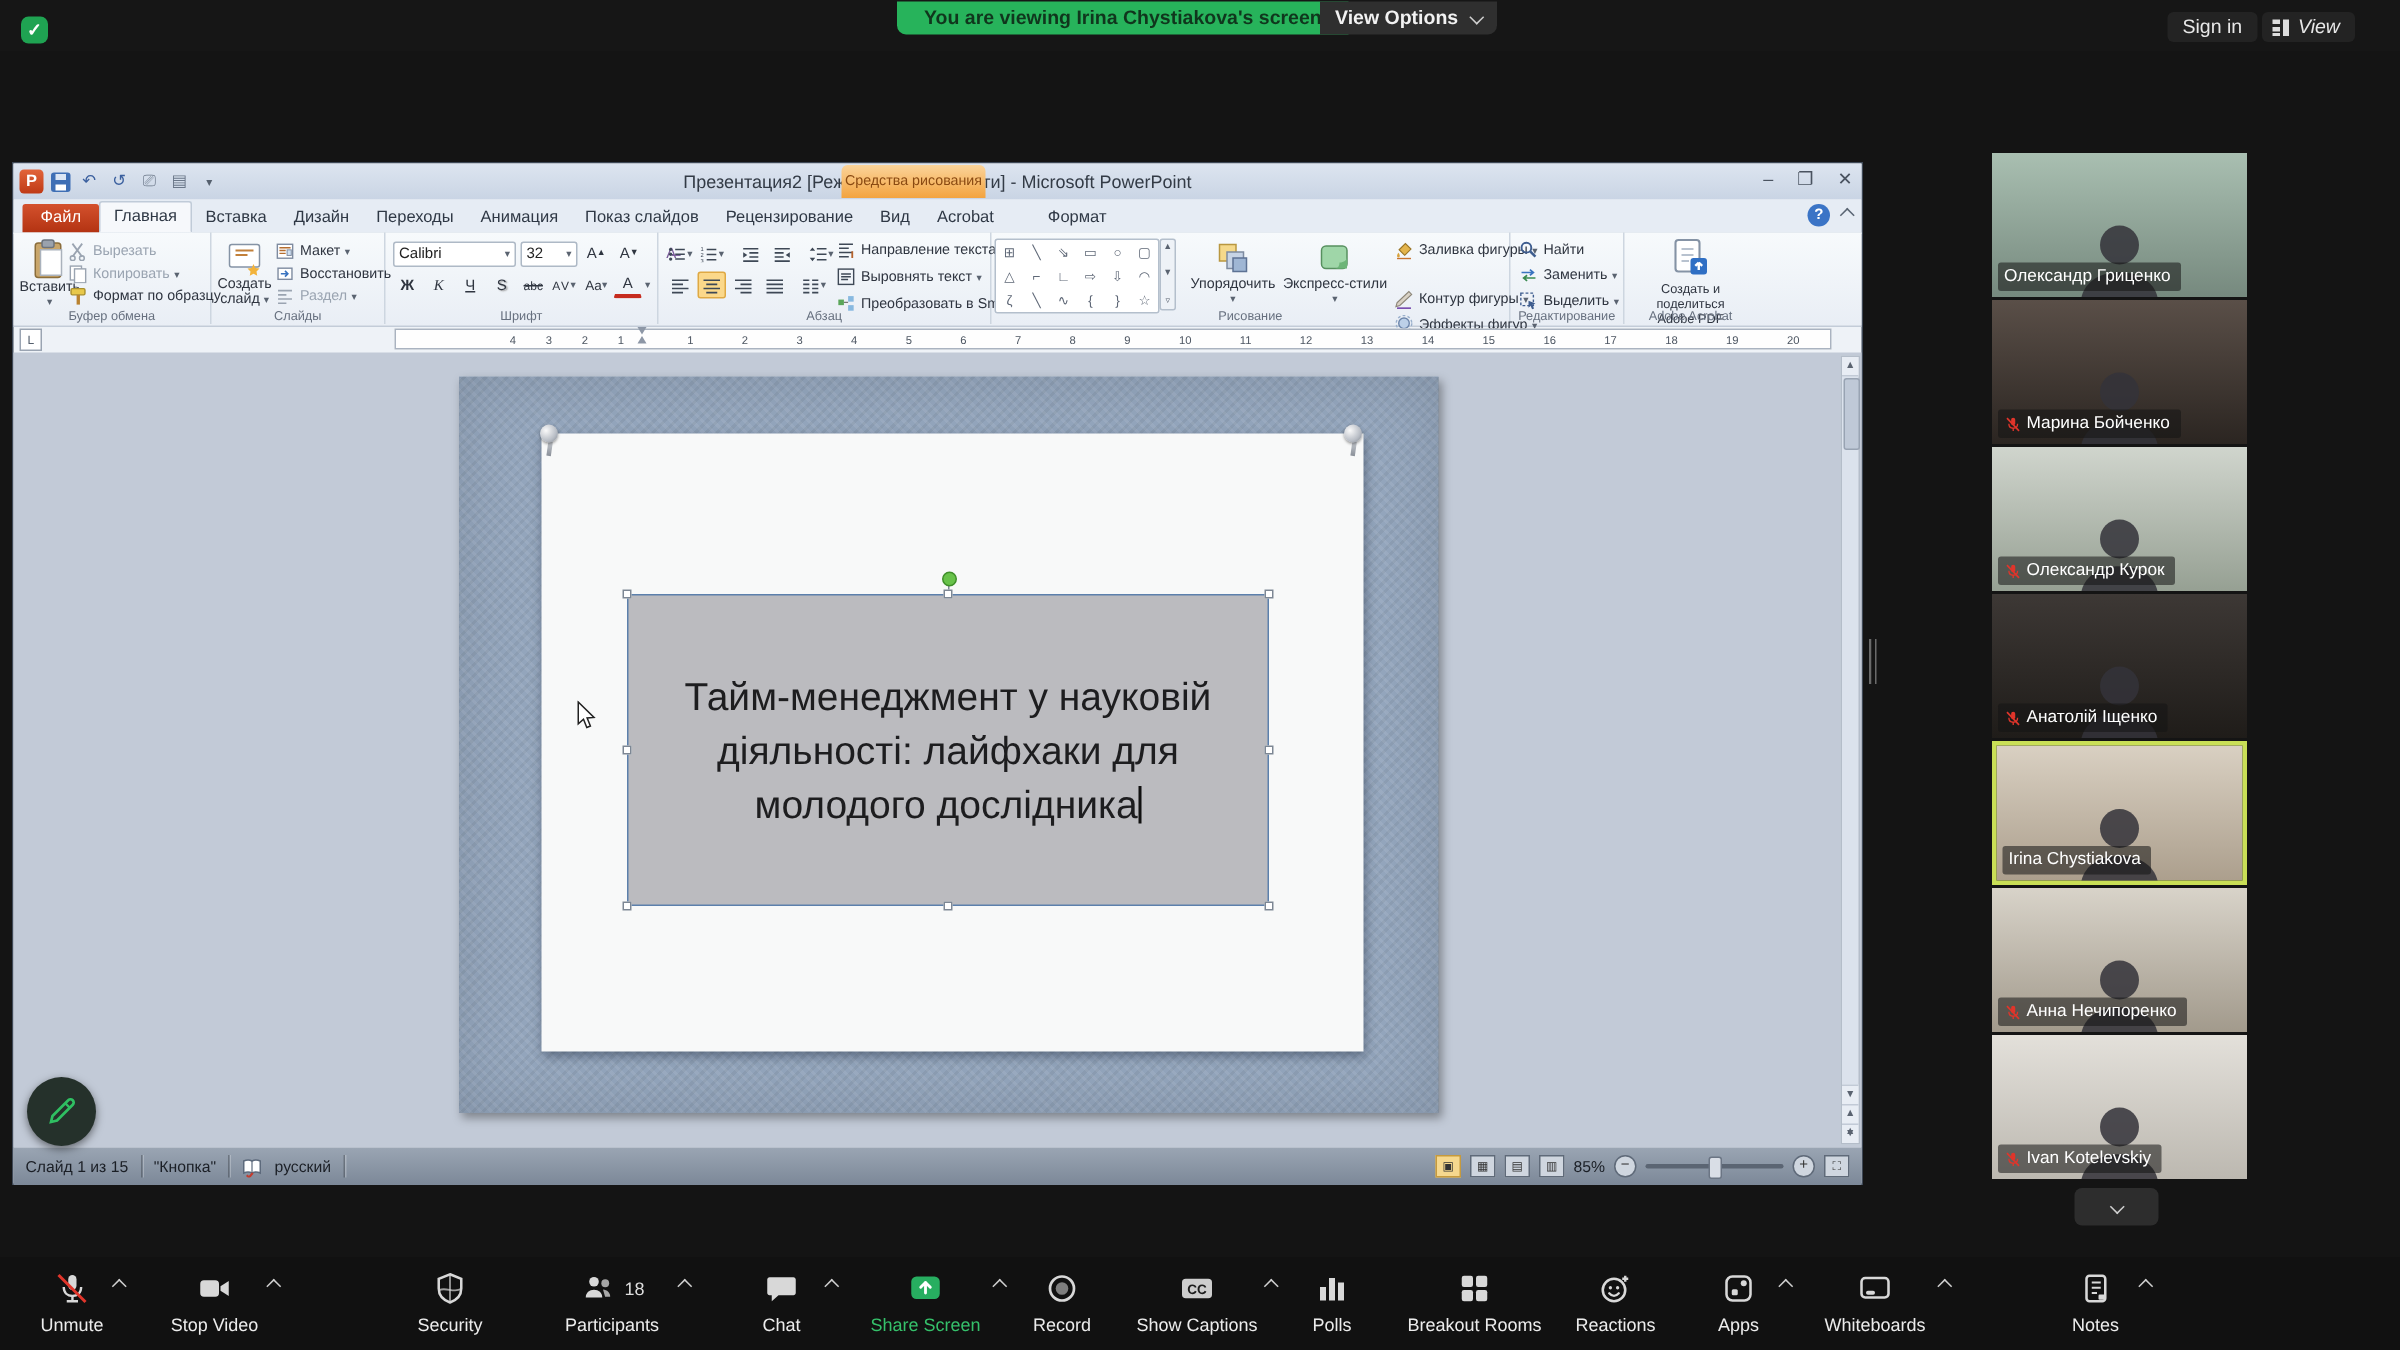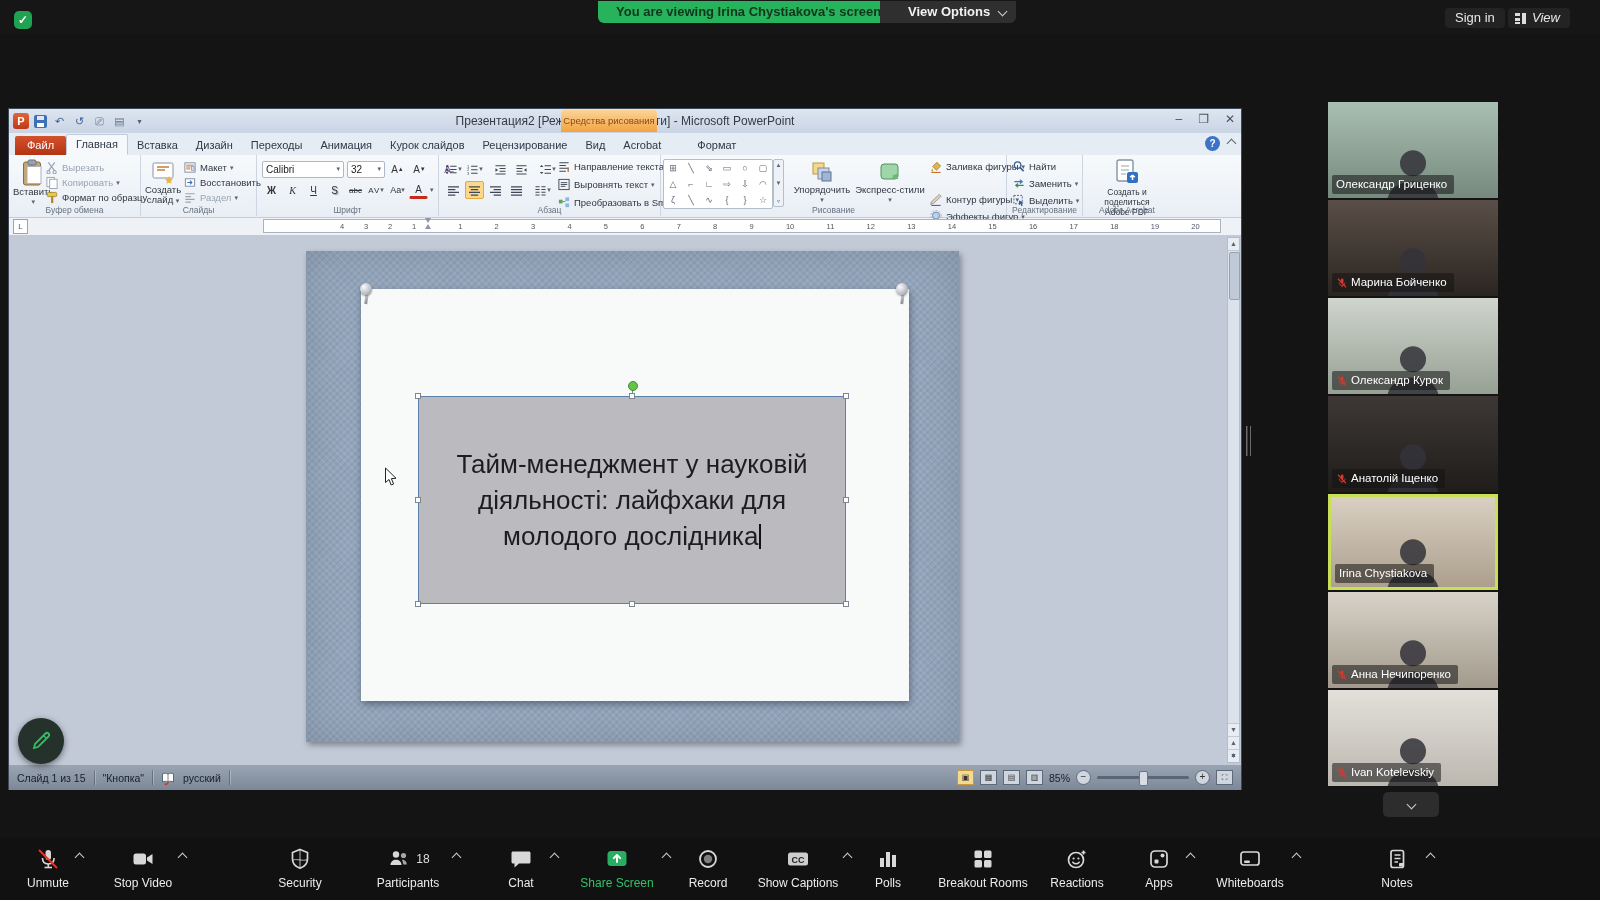--- a/index.html
+++ b/index.html
@@ -7,21 +7,21 @@
         font-family:"Liberation Sans",sans-serif;-webkit-font-smoothing:antialiased;}
   .abs{position:absolute;}
   svg{display:block;}
   
   #topbar{position:absolute;left:0;top:0;width:1600px;height:34px;background:#161616;}
   #badge{position:absolute;left:14px;top:11px;width:18px;height:18px;border-radius:5px;background:#1fa352;
          color:#fff;font-size:12px;line-height:18px;text-align:center;font-weight:bold;}
   #banner{position:absolute;left:598px;top:1px;height:22px;background:#27b35b;color:#10361d;
           font-size:13px;font-weight:bold;line-height:22px;padding:0 18px;border-radius:0 0 0 6px;}
   #viewopts{position:absolute;left:880px;top:1px;height:22px;background:#2f2f2f;color:#f2f2f2;
-            font-size:13px;font-weight:bold;line-height:22px;padding:0 26px 0 28px;border-radius:0 0 6px 0;cursor:pointer;}
+            font-size:13px;font-weight:bold;line-height:22px;padding:0 26px 0 10px;border-radius:0 0 6px 0;cursor:pointer;}
   #viewopts .chv{position:absolute;right:10px;top:7px;}
   .chv{width:6px;height:6px;border-right:1.6px solid #cfcfcf;border-bottom:1.6px solid #cfcfcf;display:inline-block;}
   .chv.down{transform:rotate(45deg);}
   .chv.up{transform:rotate(-135deg);}
   #signin{position:absolute;left:1445px;top:8px;height:20px;padding:0 10px;color:#e8e8e8;font-size:13px;line-height:20px;
           background:#232323;border-radius:4px;cursor:pointer;}
   #viewbtn{position:absolute;left:1508px;top:8px;height:20px;padding:0 10px 0 24px;color:#e8e8e8;font-size:13px;line-height:20px;
           background:#232323;border-radius:4px;cursor:pointer;font-style:italic;}
   #viewbtn .grid{position:absolute;left:7px;top:5px;width:11px;height:11px;
      background:linear-gradient(#ddd,#ddd) 0 0/5px 3px no-repeat,linear-gradient(#ddd,#ddd) 0 4.5px/5px 3px no-repeat,
@@ -395,21 +395,21 @@
     </div>
 
     <div id="tabrow">
 
     <span class="ptab file">Файл</span>
         <span class="ptab active">Главная</span>
         <span class="ptab">Вставка</span>
         <span class="ptab">Дизайн</span>
         <span class="ptab">Переходы</span>
         <span class="ptab">Анимация</span>
-        <span class="ptab">Курок слайдов</span>
+        <span class="ptab">Показ слайдов</span>
         <span class="ptab">Рецензирование</span>
         <span class="ptab">Вид</span>
         <span class="ptab">Acrobat</span>
         <span class="ptab format">Формат</span>
       </div>
     <div id="tabright">
       <span id="helpq">?</span>
       <span class="chv up" style="border-color:#5a6573"></span>
     </div>
 

